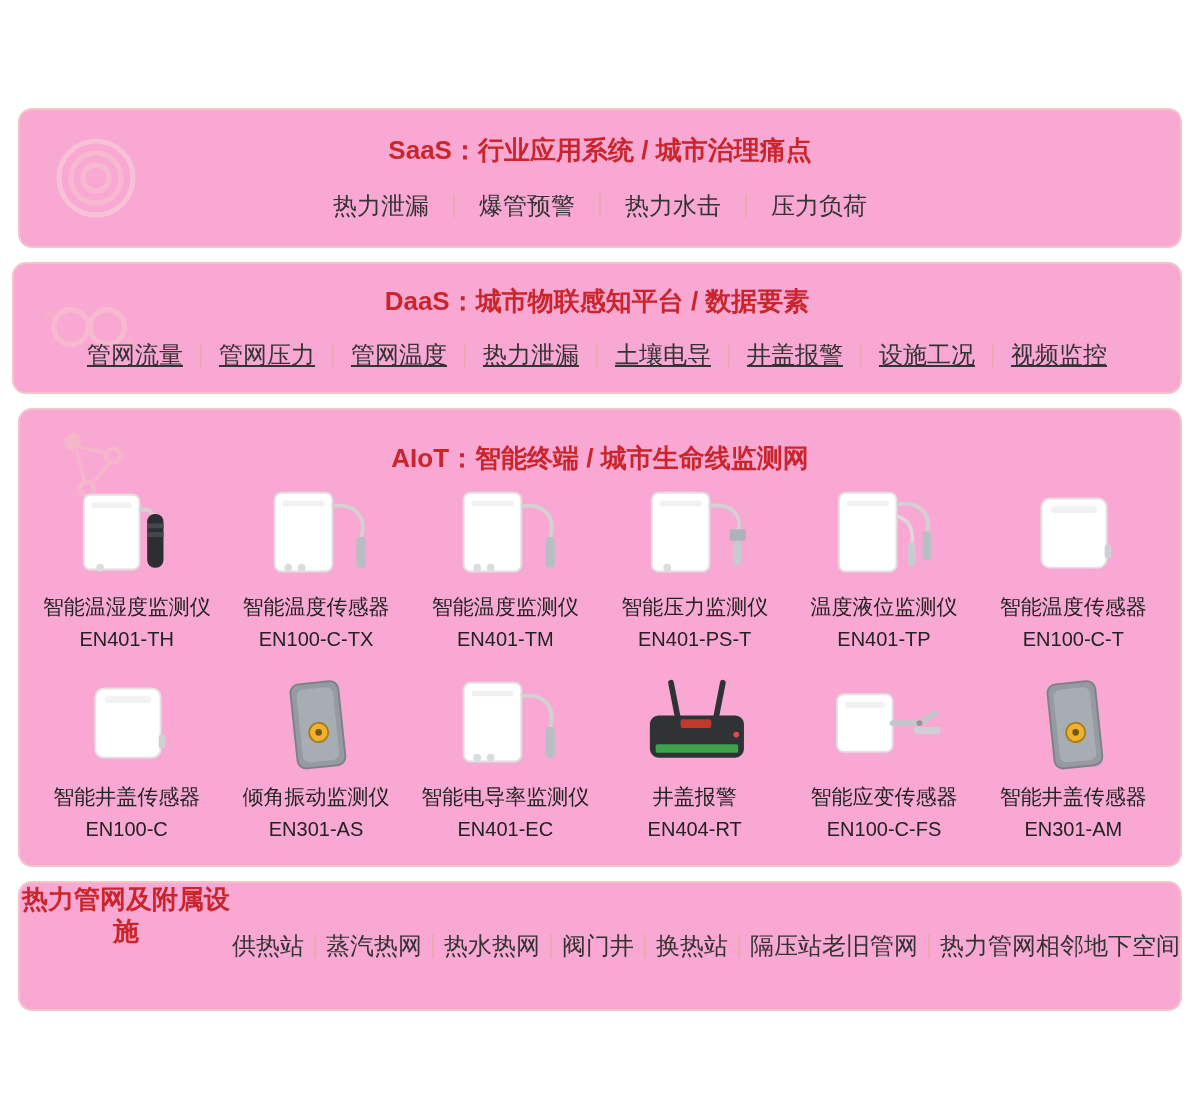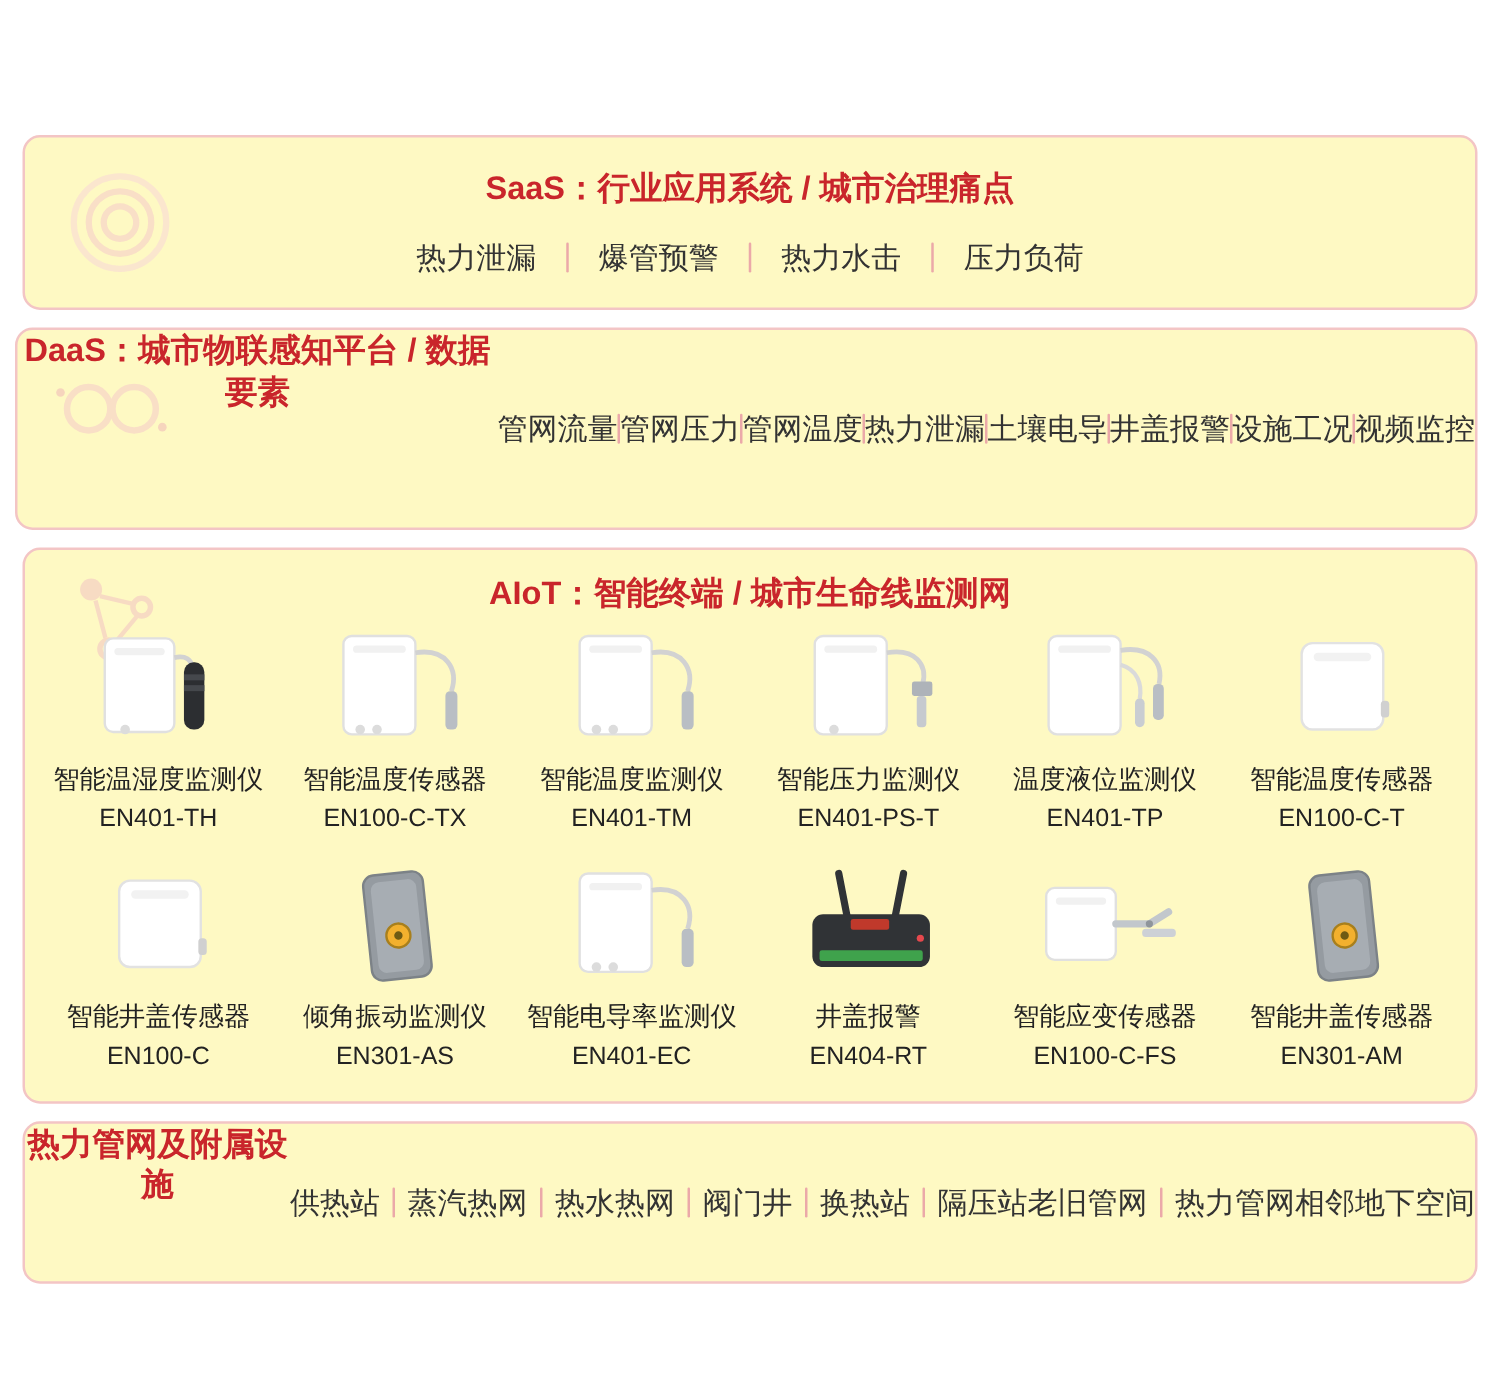--- a/index.html
+++ b/index.html
@@ -8,47 +8,47 @@
     background:#ffffff;
     font-family:"Liberation Sans","DejaVu Sans",sans-serif;
     color:#333;
     overflow:hidden;
     position:relative;
   }
   .page{padding-top:108px;}
   .section{
     position:relative;
     margin:0 18px 14px 18px;
-    background:#fef9c3;
+    background:#f9a8d4;
     border:2px solid #f3c5c5;
     border-radius:14px;
     box-sizing:border-box;
     overflow:hidden;
   }
   .sec-title{
     text-align:center;
     color:#c9252b;
     font-weight:bold;
     font-size:26px;
     line-height:1.25;
   }
   .saas{height:140px;display:flex;flex-direction:column;justify-content:space-evenly;}
-  .daas{height:162px;display:flex;flex-direction:row;justify-content:space-evenly;margin-left:12px;}
+  .daas{height:132px;display:flex;flex-direction:column;justify-content:space-evenly;margin-left:12px;}
   .infra{height:130px;display:flex;flex-direction:row;justify-content:space-evenly;}
   .aiot{padding:18px 6px 10px 6px;}
-  .aiot .sec-title{margin-bottom:4px;}
+  .aiot .sec-title{margin-bottom:4px;margin-top:14px;}
 
   .items{
     display:flex;justify-content:center;align-items:center;
     font-size:24px;color:#333;position:relative;z-index:2;
   }
   .items .item{white-space:nowrap;text-align:right;}
   .sep{width:2px;height:24px;background:#eba9a9;border-radius:1px;flex:0 0 auto;}
   .gap-saas{gap:24px;}
-  .gap-daas{}
+  .gap-daas{gap:17px;text-decoration:underline;}
   .gap-infra{gap:10px;}
 
   .products{
     display:grid;
     grid-template-columns:repeat(6,1fr);
     row-gap:26px;
     padding:8px 6px 14px 6px;
     position:relative;z-index:2;
   }
   .product{text-align:center;}

